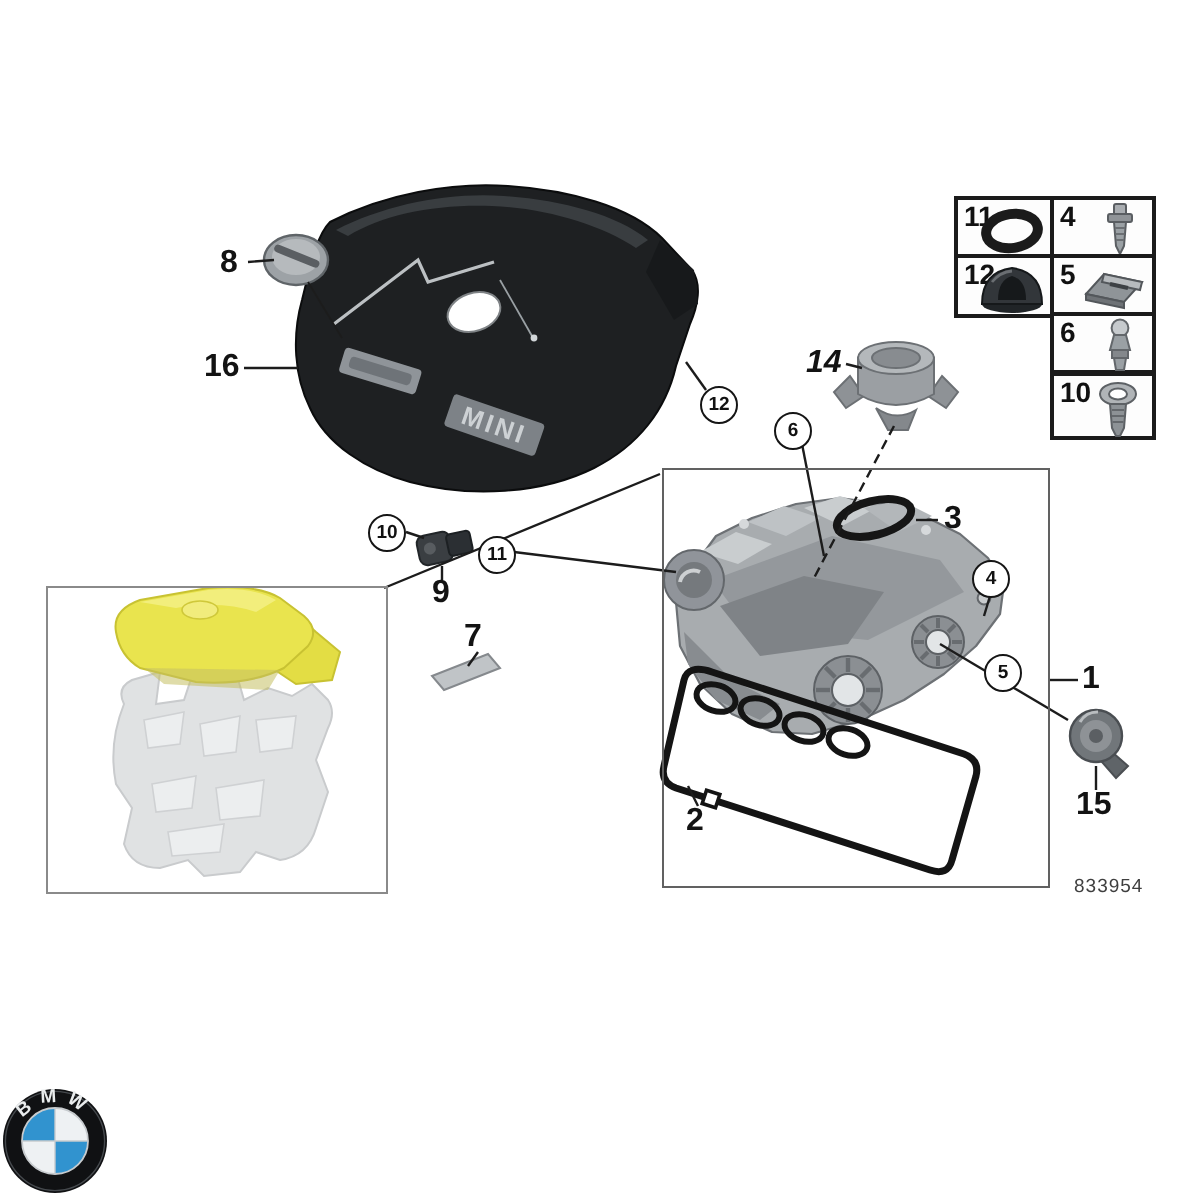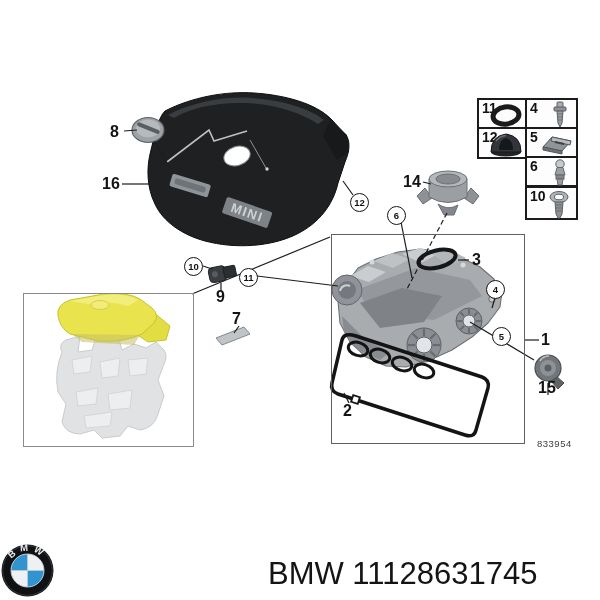--- a/index.html
+++ b/index.html
@@ -178,24 +178,24 @@
     </g>
   </svg>
 
   <div class="frame" style="left:331px;top:234px;width:192px;height:208px;"></div>
   <div class="frame inset" style="left:23px;top:293px;width:169px;height:152px;"></div>
 
   <div class="lbl" style="left:110px;top:124px;">8</div>
   <div class="lbl" style="left:102px;top:176px;">16</div>
   <div class="lbl" style="left:216px;top:289px;">9</div>
   <div class="lbl" style="left:232px;top:311px;">7</div>
-  <div class="lbl" style="left:403px;top:174px;">14</div>
+  <div class="lbl" style="left:403px;top:174px;font-style:italic;">14</div>
   <div class="lbl" style="left:472px;top:252px;">3</div>
   <div class="lbl" style="left:541px;top:332px;">1</div>
-  <div class="lbl" style="left:538px;top:380px;">15</div>
+  <div class="lbl" style="left:538px;top:395px;">15</div>
   <div class="lbl" style="left:343px;top:403px;">2</div>
 
   <div class="circ" style="left:184px;top:257px;">
       <span>10</span>
     </div>
   <div class="circ" style="left:239px;top:268px;">
       <span>11</span>
     </div>
   <div class="circ" style="left:350px;top:193px;">
       <span>12</span>
@@ -282,15 +282,14 @@
       <textPath href="#arcTop" startOffset="50%" text-anchor="middle">BMW</textPath>
     </text>
     <circle r="16.5" fill="#eef1f3"></circle>
     <path d="M-16.5,0 A16.5,16.5 0 0 1 0,-16.5 L0,0 Z" fill="#3193cf"></path>
     <path d="M16.5,0 A16.5,16.5 0 0 1 0,16.5 L0,0 Z" fill="#3193cf"></path>
     <circle r="16.5" fill="none" stroke="#c7cbce" stroke-width="0.9"></circle>
     <line x1="-16.5" y1="0" x2="16.5" y2="0" stroke="#c7cbce" stroke-width="0.7"></line>
     <line x1="0" y1="-16.5" x2="0" y2="16.5" stroke="#c7cbce" stroke-width="0.7"></line>
   </svg>
 
-  <div class="footer-label">BMW 11128631745</div>
 
 </div>
 
 </body></html>

